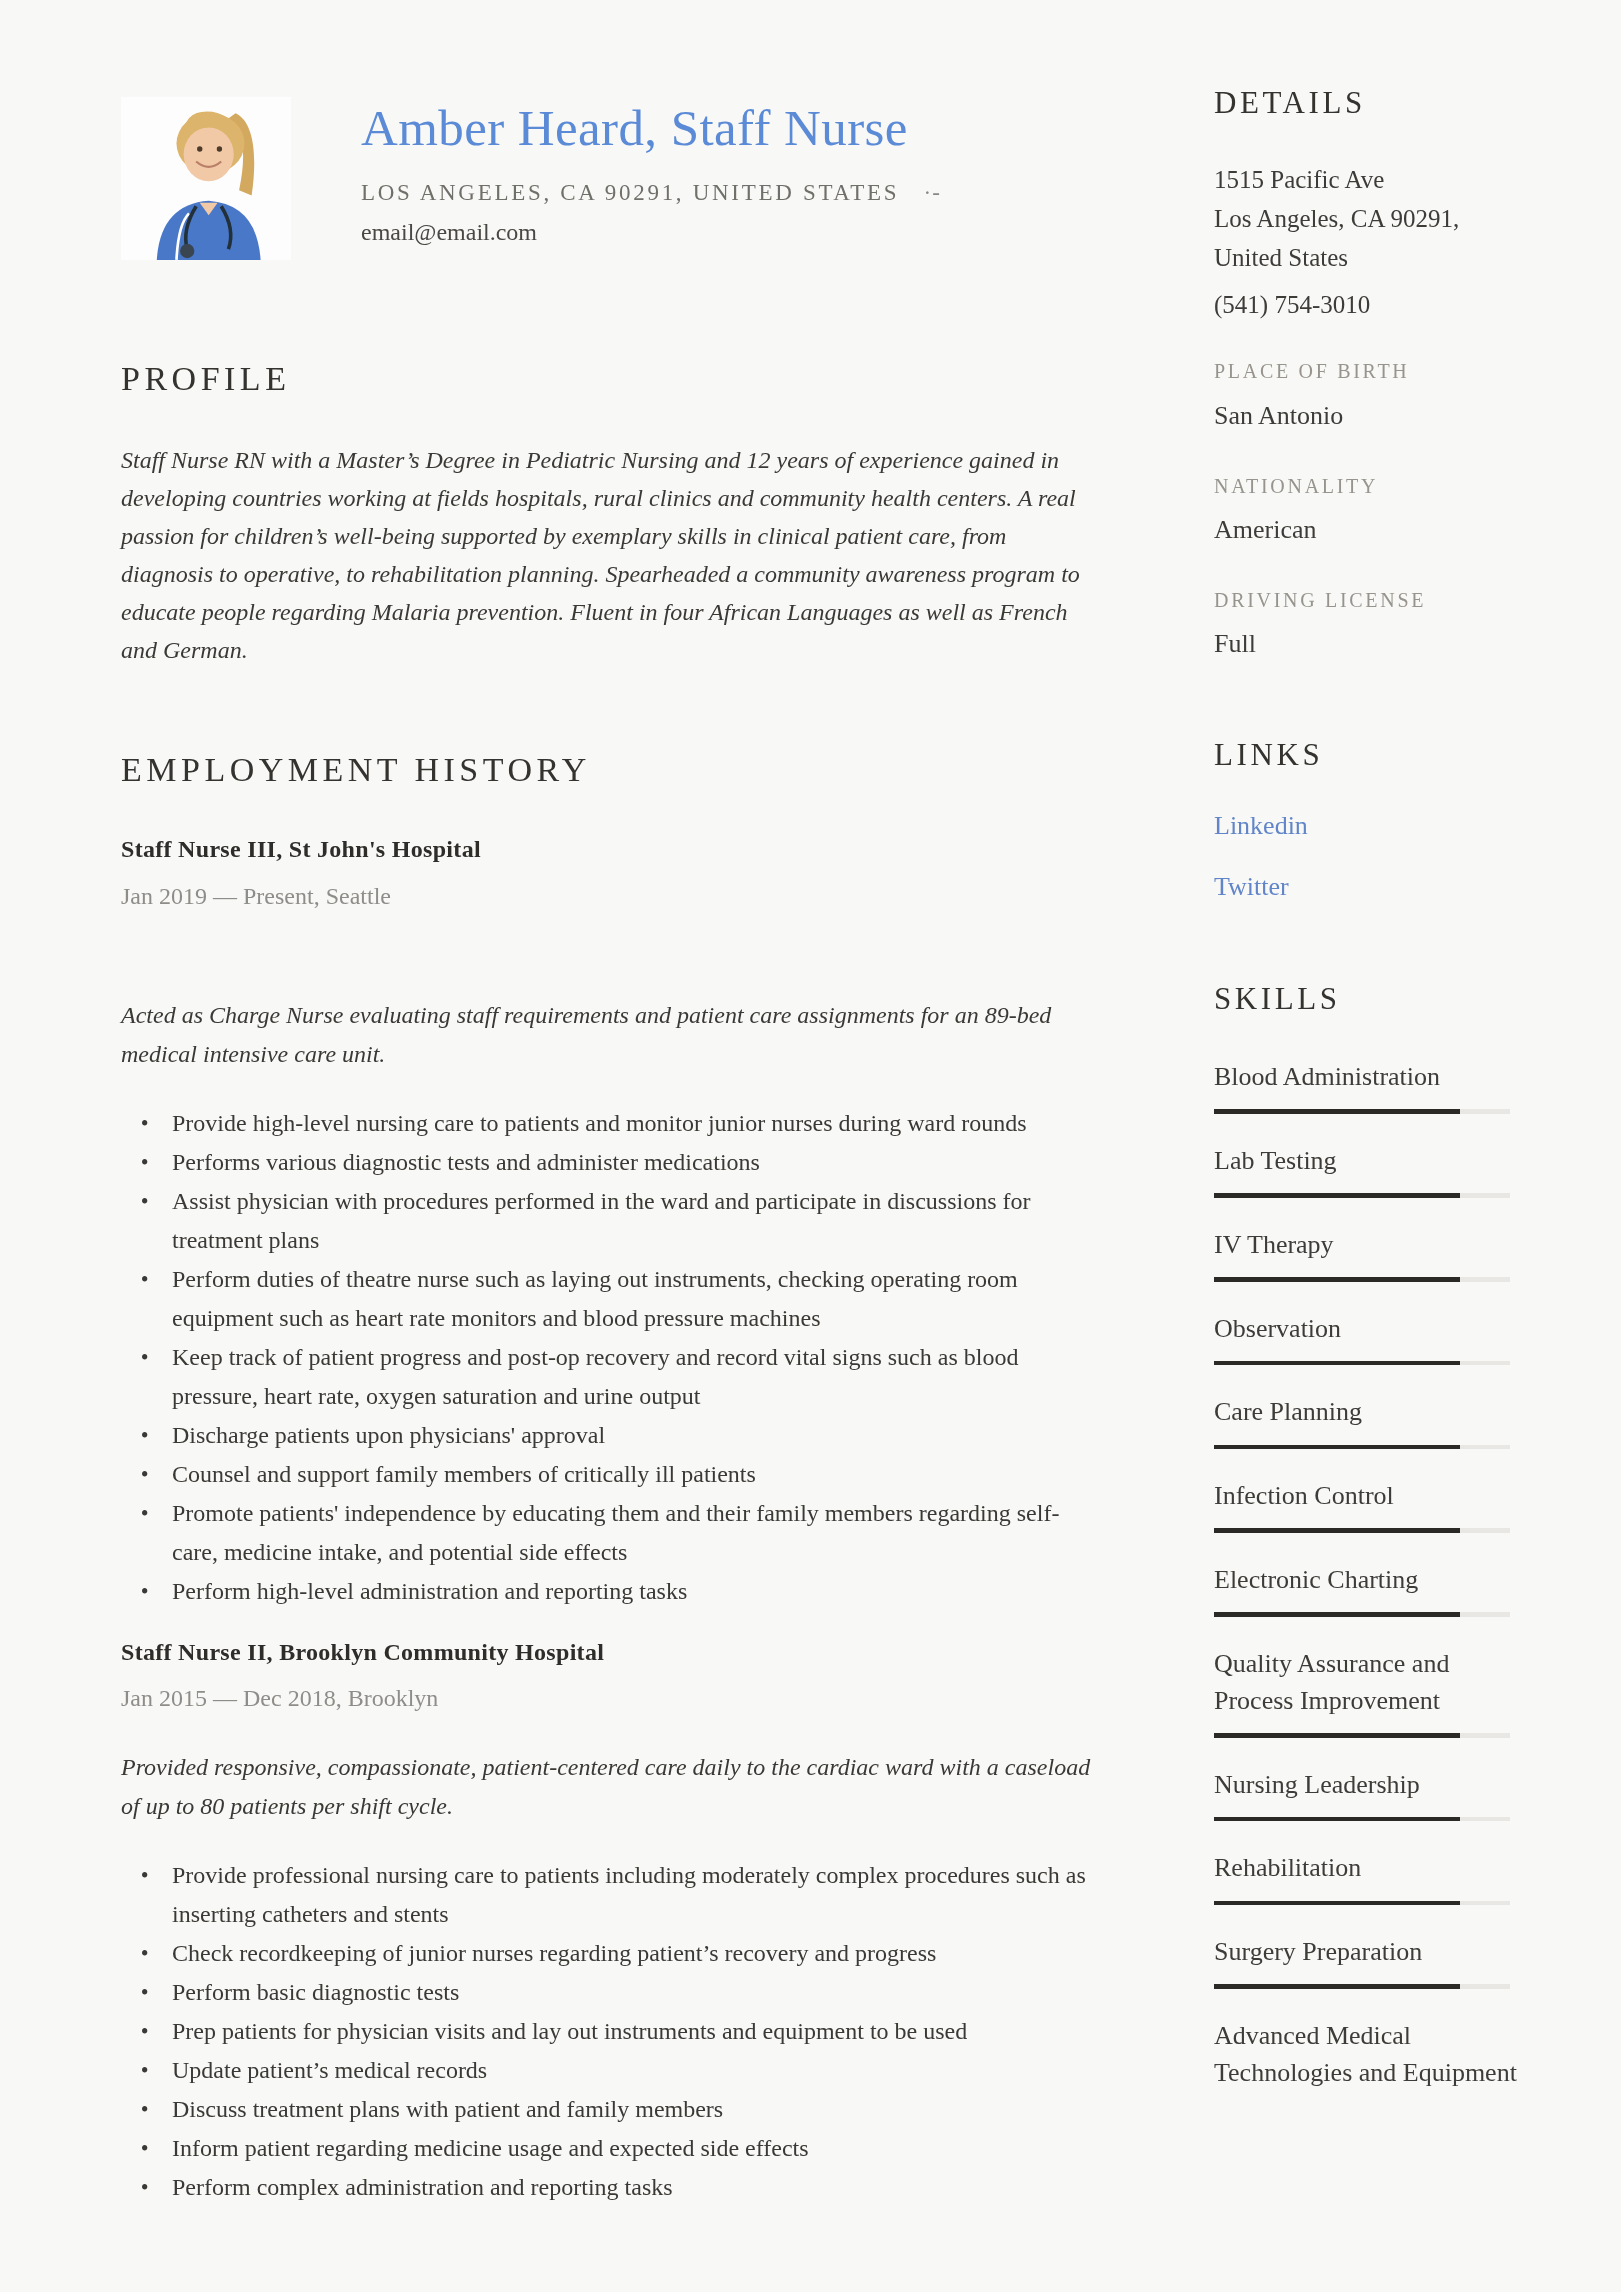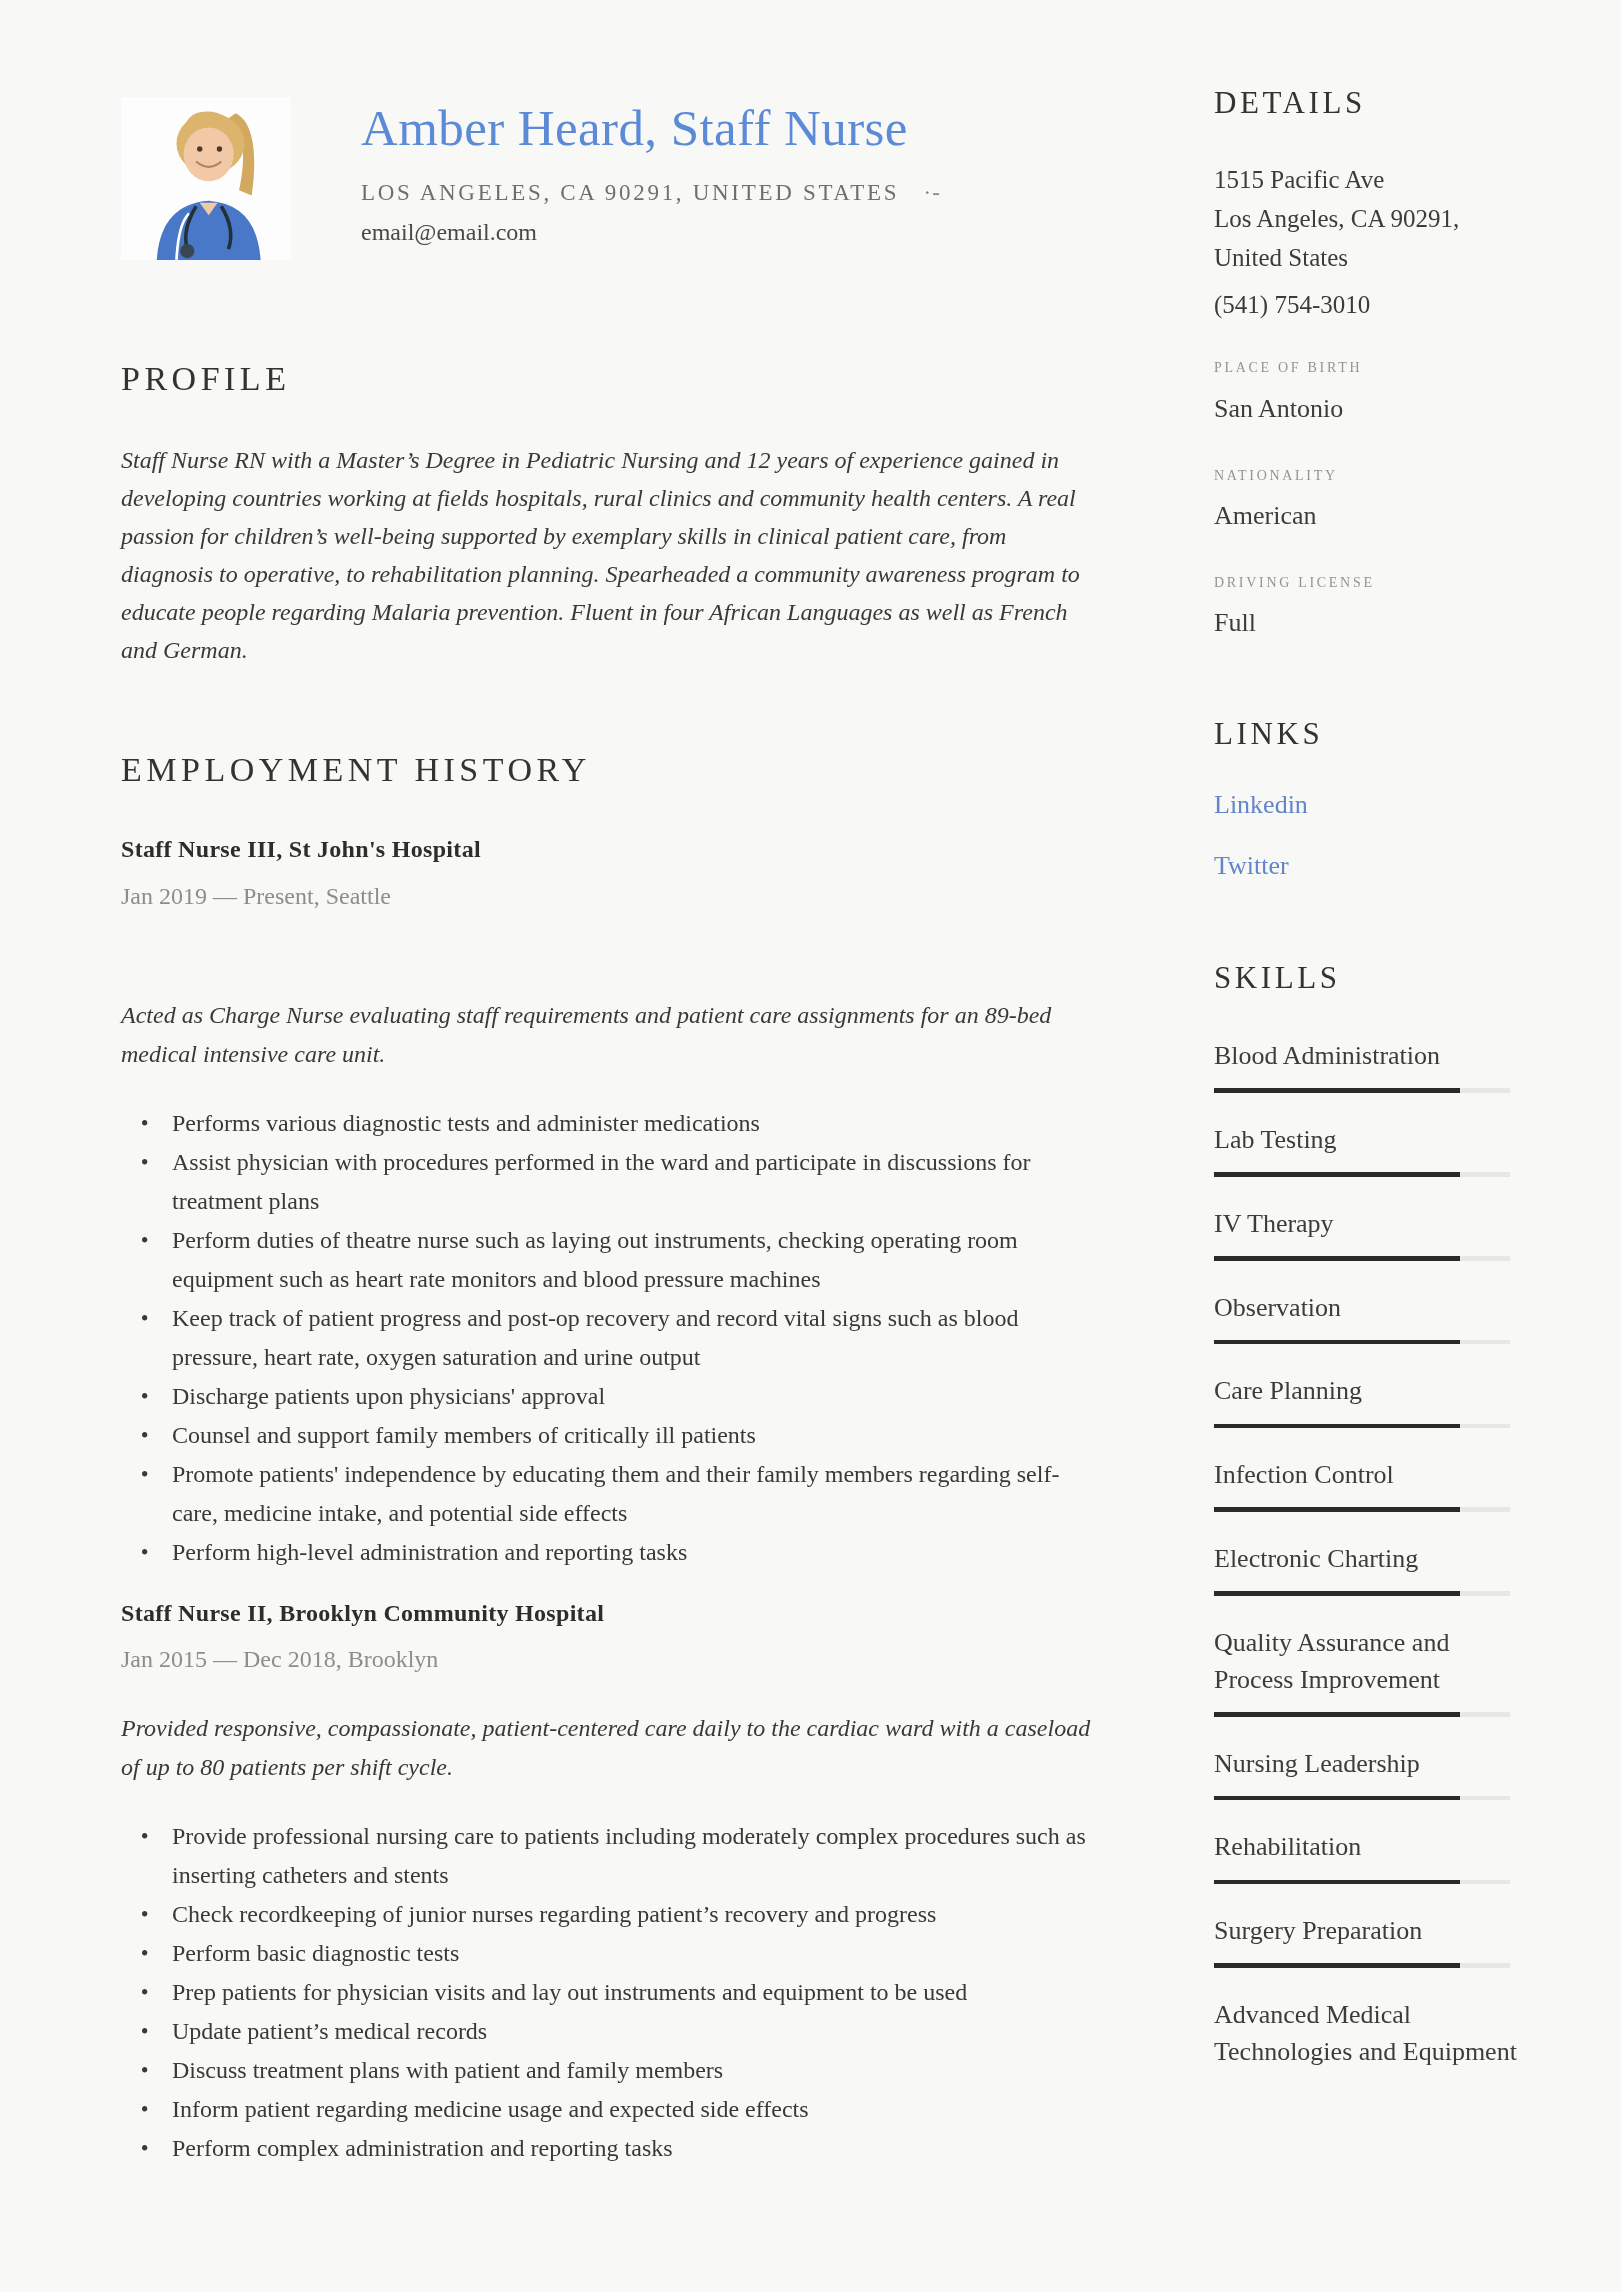--- a/index.html
+++ b/index.html
@@ -49,21 +49,21 @@
   .job-bullets{margin-top:30px;list-style:none;width:981px;}
   .job-bullets li{position:relative;padding-left:51px;font-size:24px;line-height:39px;}
   .job-bullets li::before{content:"•";position:absolute;left:19.7px;top:0;font-size:22.4px;color:#3b3935;}
 
   
   .side-heading{font-size:31px;font-weight:500;letter-spacing:3.6px;color:var(--ink);}
   .side-text{font-size:25px;line-height:39px;color:#3e3c38;}
   .addr-block{margin-top:39px;}
   .phone{margin-top:14.3px;font-size:25px;color:#3e3c38;}
   .side-field{margin-top:41px;}
-  .side-label{font-size:14px;letter-spacing:2.7px;color:var(--label);}
+  .side-label{font-size:20px;letter-spacing:2.7px;color:var(--label);}
   .side-value{margin-top:14.3px;font-size:26px;color:#3e3c38;line-height:36px;}
   .links-sec{margin-top:75px;}
   .links-list{margin-top:36px;}
   .link-item{font-size:26px;color:var(--link-blue);margin-bottom:27px;line-height:34px;cursor:pointer;}
   .skills-sec{margin-top:77px;}
   .skills-list{margin-top:41px;}
   .skill{margin-bottom:28px;}
   .skill-name{font-size:26px;color:#3e3c38;line-height:37px;}
   .skill-bar{margin-top:14.3px;width:296px;height:4.5px;background:var(--bar-track);position:relative;}
   .skill-bar-fill{position:absolute;left:0;top:0;bottom:0;background:var(--bar-dark);}
@@ -117,20 +117,21 @@
 
     <section class="employment-sec">
       <h2 class="sec-heading">EMPLOYMENT HISTORY</h2>
 
       <article class="job">
         <h3 class="job-title">Staff Nurse III, St John's Hospital</h3>
         <div class="job-period">Jan 2019 — Present, Seattle</div>
         <p class="job-summary lg-gap">Acted as Charge Nurse evaluating staff requirements and patient care assignments for an 89-bed medical intensive care unit.</p>
         <ul class="job-bullets">
 
+            <li>Provide high-level nursing care to patients and monitor junior nurses during ward rounds</li>
 
             <li>Performs various diagnostic tests and administer medications</li>
 
             <li>Assist physician with procedures performed in the ward and participate in discussions for treatment plans</li>
 
             <li>Perform duties of theatre nurse such as laying out instruments, checking operating room equipment such as heart rate monitors and blood pressure machines</li>
 
             <li>Keep track of patient progress and post-op recovery and record vital signs such as blood pressure, heart rate, oxygen saturation and urine output</li>
 
             <li>Discharge patients upon physicians' approval</li>

